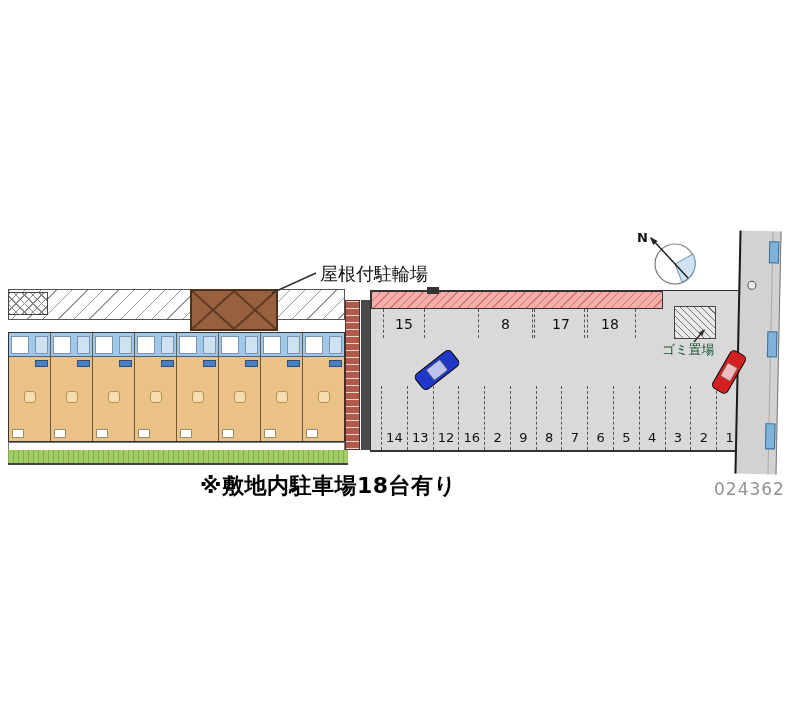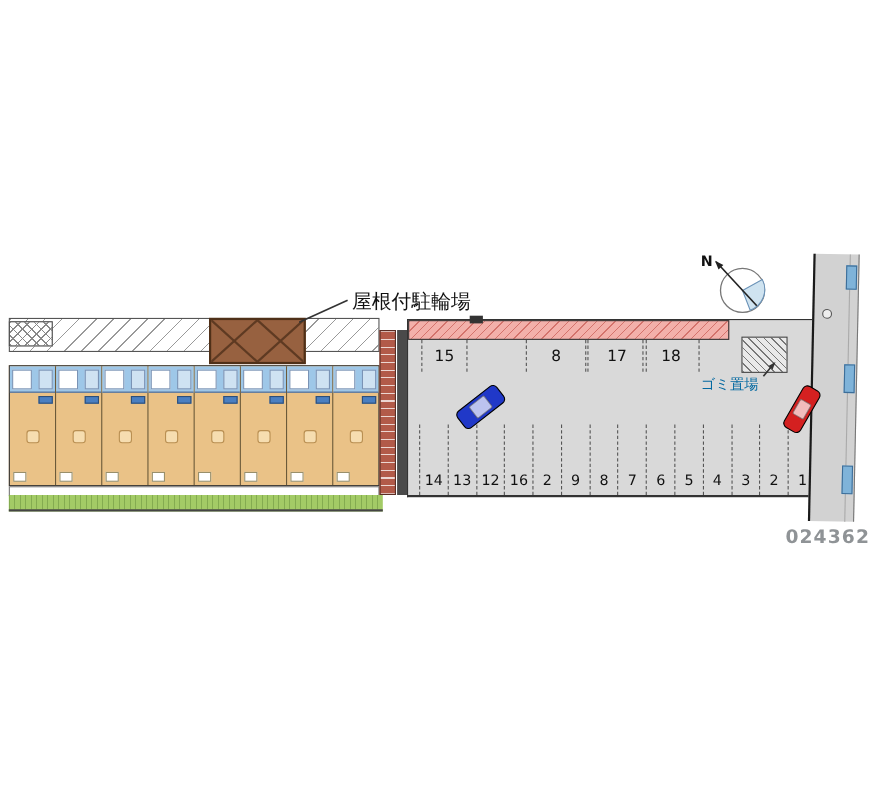--- a/index.html
+++ b/index.html
@@ -107,23 +107,23 @@
     border-left:2px solid #1a1a1a; border-right:1px solid #777;
     transform:rotate(1.2deg);
   }
   .road-inner-line { position:absolute; top:0; bottom:0; right:7px; border-left:1px solid #aaa; }
   .curb { position:absolute; right:1px; width:10px; background:#7fb3d9; border:1px solid #3d6e99; }
   .curb-1 { top:10px; height:22px; } .curb-2 { top:100px; height:26px; } .curb-3 { top:192px; height:26px; }
   .manhole { position:absolute; left:7px; top:50px; width:9px; height:9px; border:1px solid #555; border-radius:50%; background:#eee; }
 
   
   .bike-label { left:320px; top:262px; font-size:18px; color:#111; white-space:nowrap; }
-  .garbage-label { left:637px; top:341px; font-size:13px; color:#0369a1; white-space:nowrap; }
+  .garbage-label { left:662px; top:341px; font-size:13px; color:#14532d; white-space:nowrap; }
   .site-note { left:200px; top:471px; font-size:22px; font-weight:600; color:#000; letter-spacing:.5px; white-space:nowrap; }
-  .watermark { left:714px; top:479px; font-size:17px; color:#8f9396; letter-spacing:1px;font-weight:bold; }
+  .watermark { left:714px; top:479px; font-size:17px; color:#8f9396; letter-spacing:1px; }
 
   .overlay-svg { position:absolute; left:0; top:0; width:800px; height:727px; pointer-events:none; z-index:8; }
   .compass-svg { position:absolute; left:636px; top:228px; width:76px; height:66px; }
 </style>
 </head>
 <body>
 
 <div class="stage">
 
   <div class="abs roof-hatch"></div>
@@ -304,15 +304,16 @@
   </svg>
 
   <svg class="overlay-svg">
     <line x1="316" y1="273" x2="272" y2="293" stroke="#333" stroke-width="1.5"></line>
     <line x1="694" y1="342" x2="704" y2="330" stroke="#333" stroke-width="1.5"></line>
     <polygon points="705,329 702.4,335.9 698.6,332.7" fill="#333"></polygon>
   </svg>
 
   <div class="abs bike-label">屋根付駐輪場</div>
   <div class="abs garbage-label">ゴミ置場</div>
+  <div class="abs site-note">※敷地内駐車場18台有り</div>
   <div class="abs watermark">024362</div>
 
 </div>
 
 </body></html>

